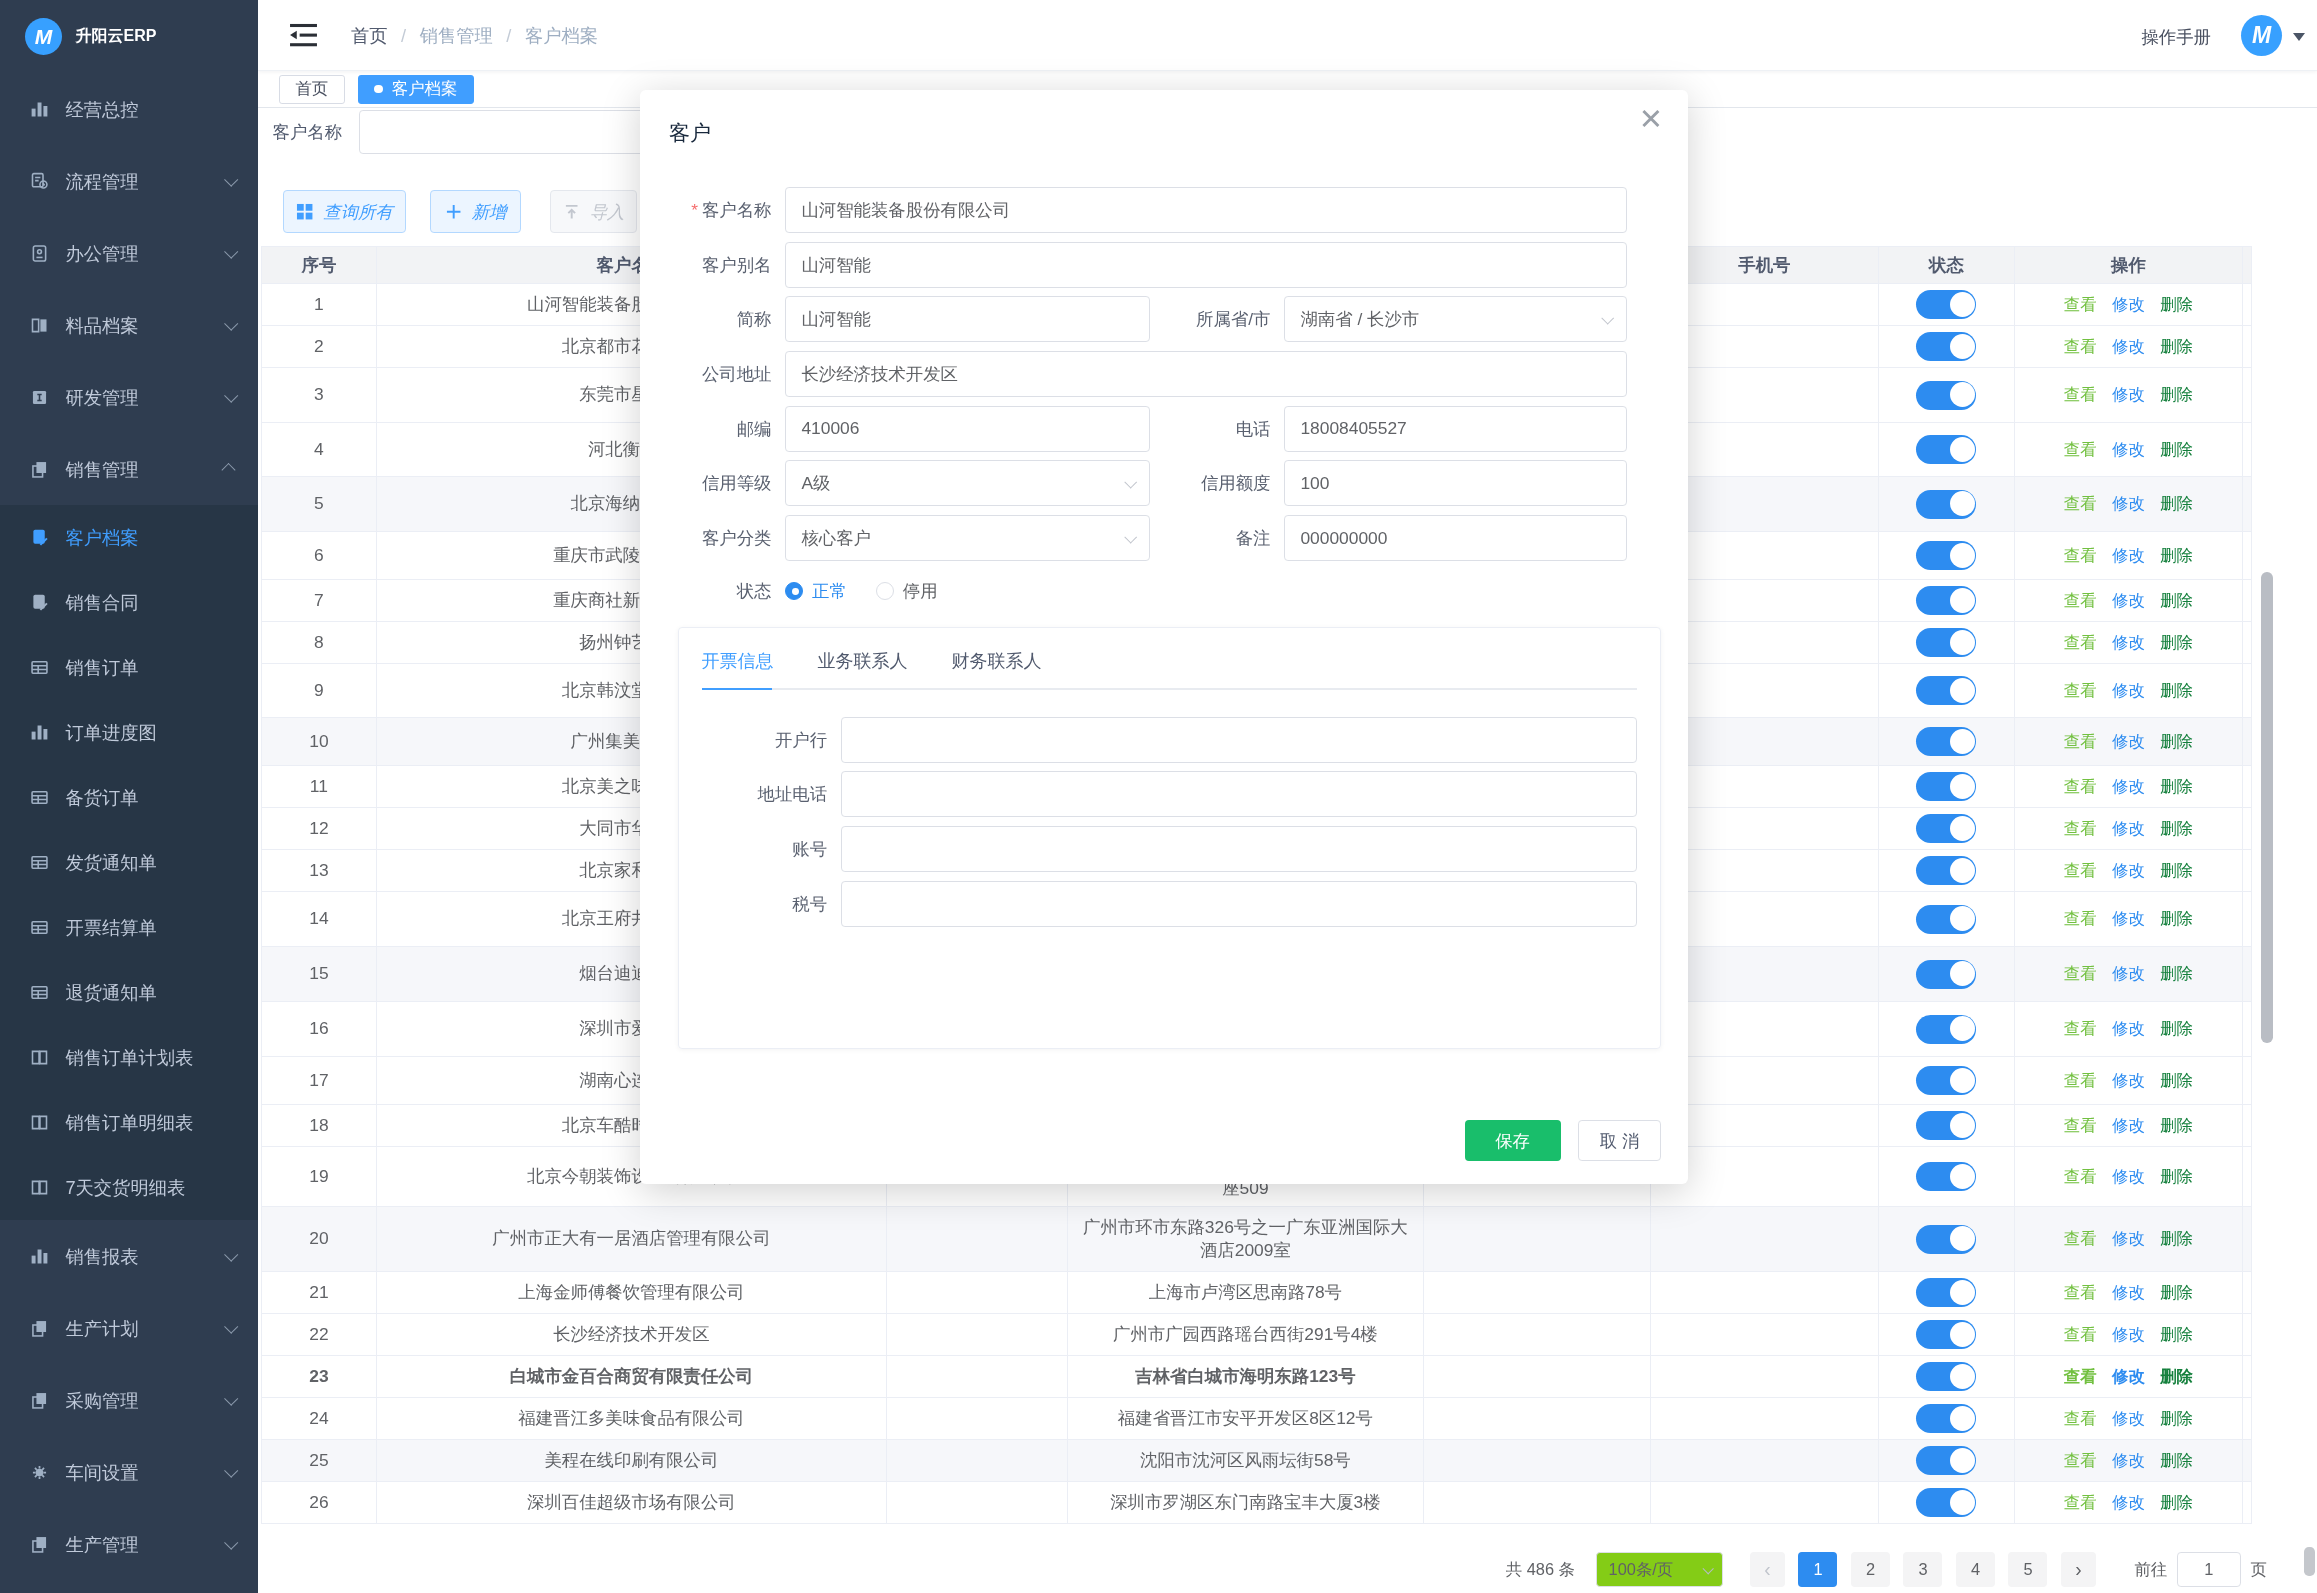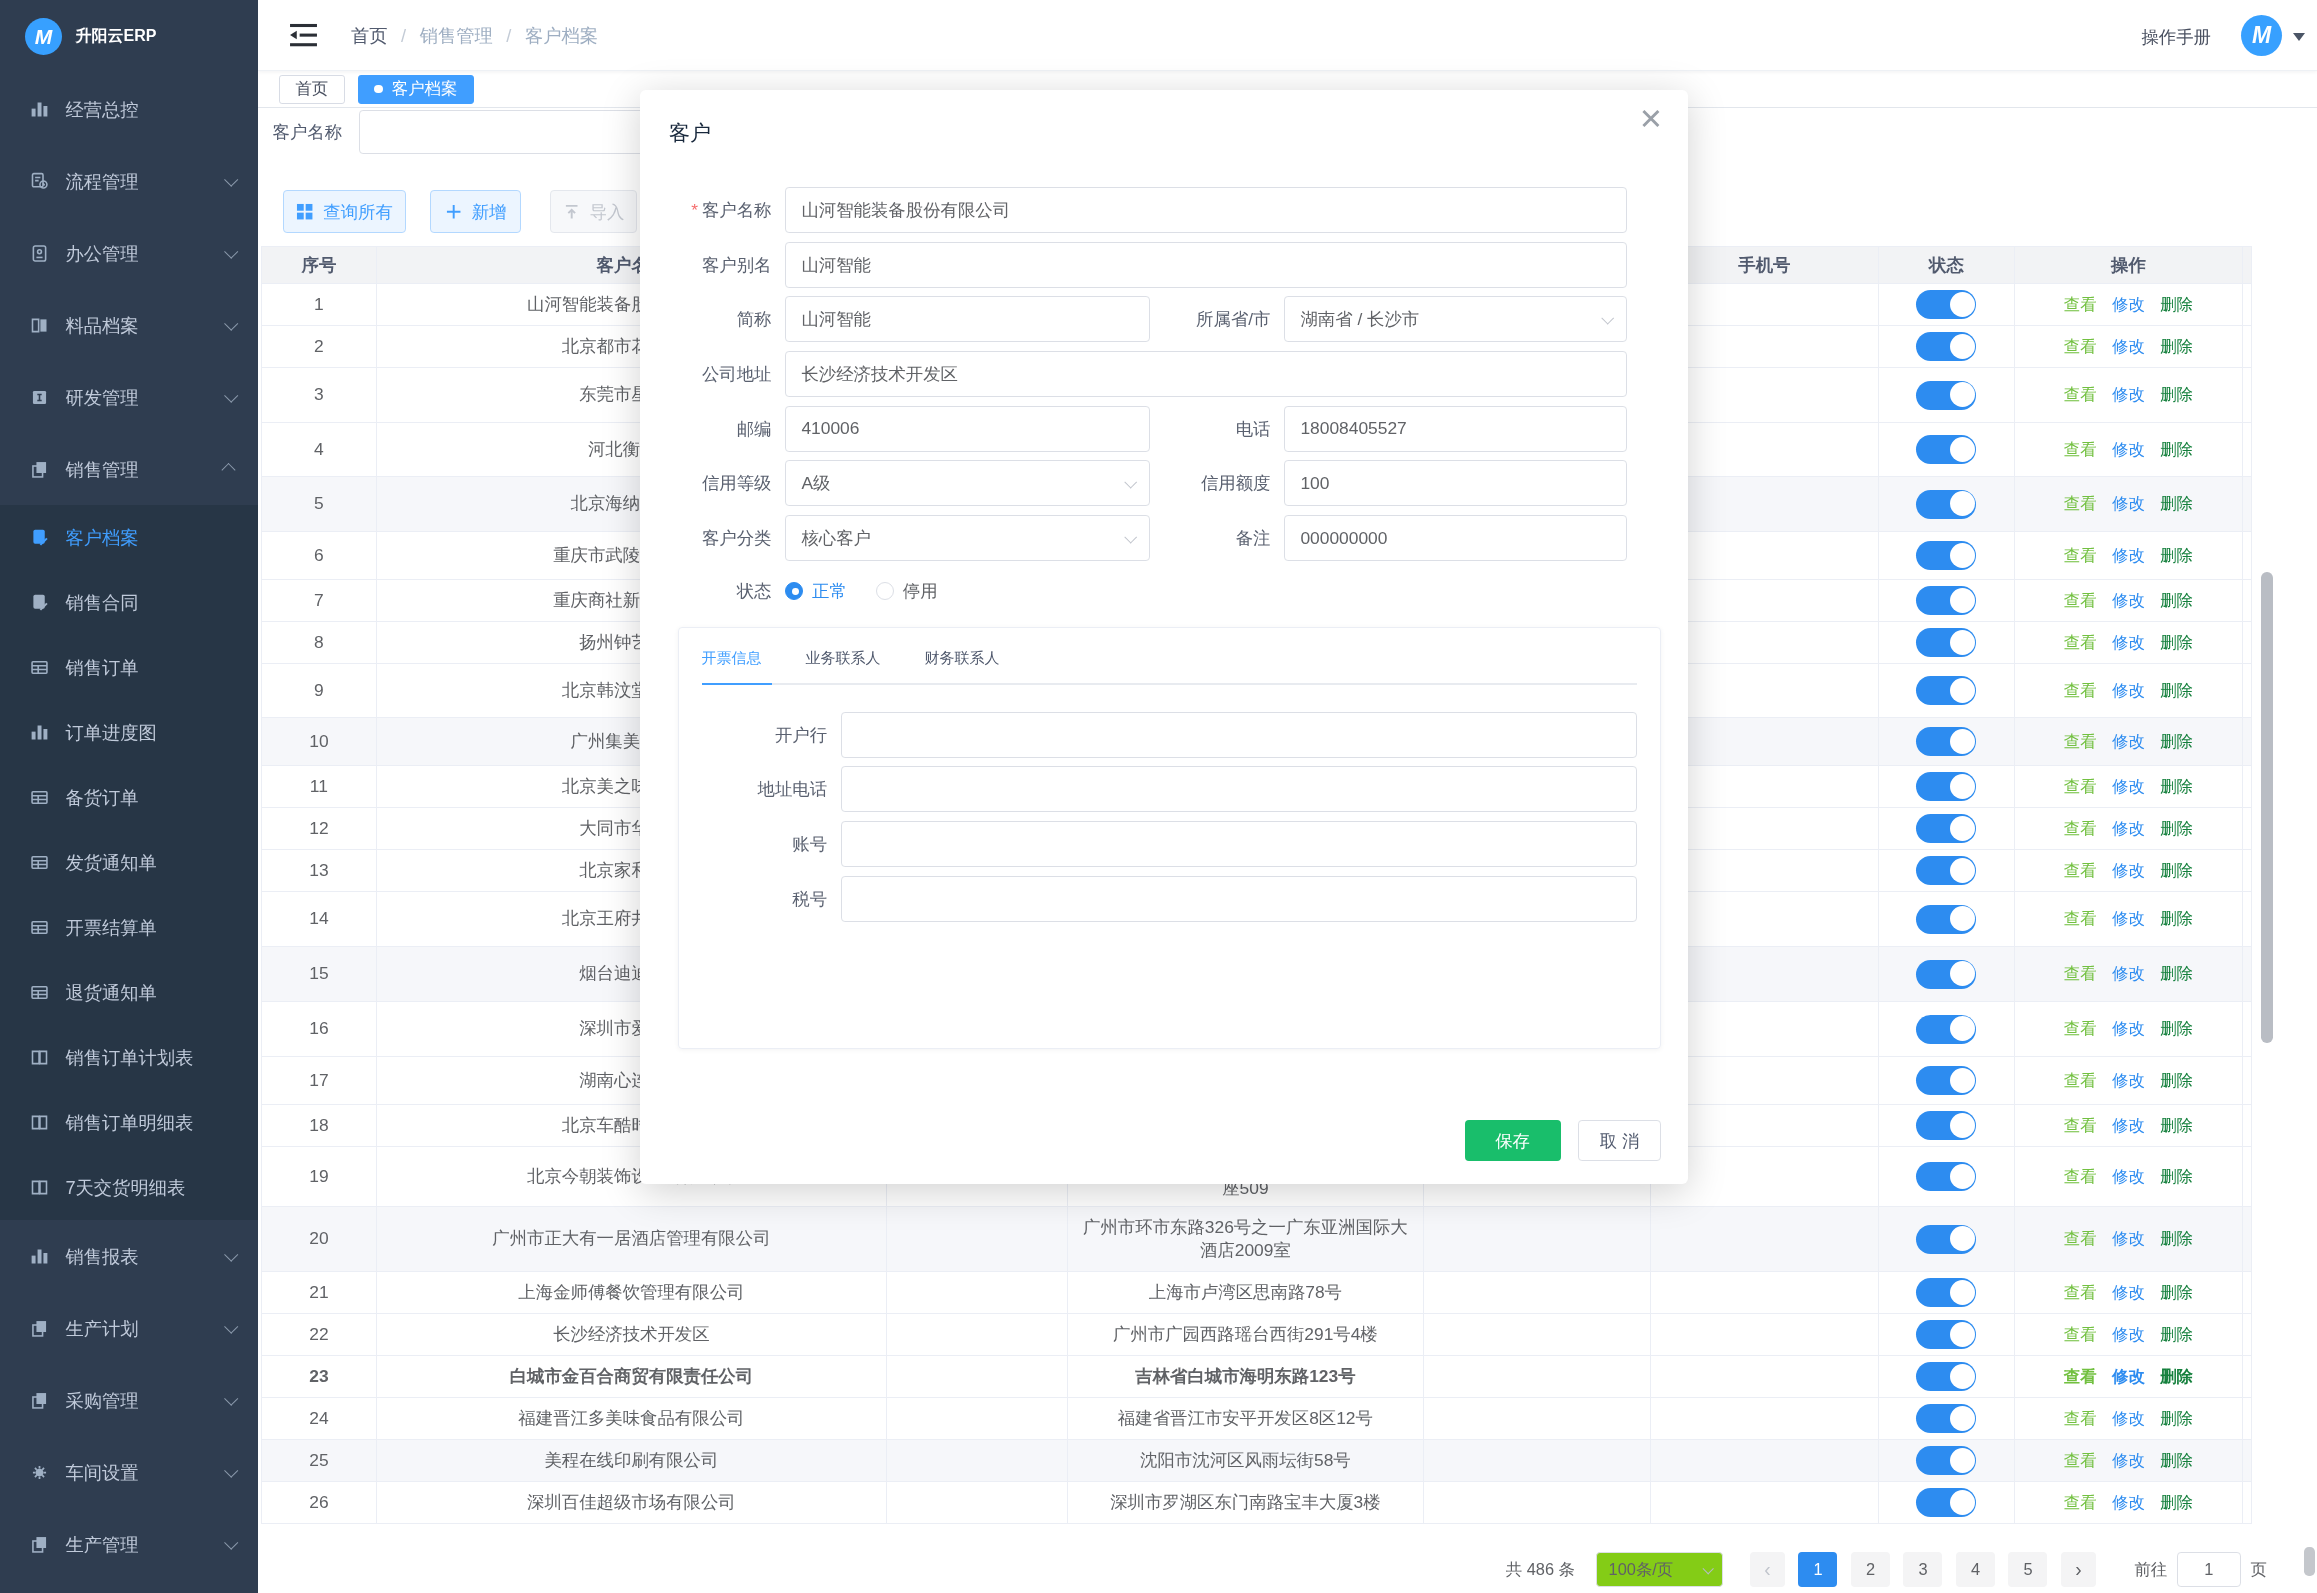--- a/index.html
+++ b/index.html
@@ -37,21 +37,21 @@
 
   .tabbar { position:absolute; top:71px; left:0; right:0; height:37px; background:#fff; border-bottom:1px solid #e2e6ec; display:flex; align-items:center; gap:13.5px; padding-left:21px; z-index:2; }
   .tab { height:29px; padding:0 15.4px; display:flex; align-items:center; gap:8.7px; border:1px solid #d8dce5; background:#fff; color:#495060; font-size:16.4px; border-radius:2.9px; cursor:pointer; }
   .tab.active { background:#409eff; border-color:#409eff; color:#fff; }
   .tab-dot { width:8.7px; height:8.7px; border-radius:50%; background:#fff; }
 
   .search-row { position:absolute; top:110px; left:14.5px; height:44px; display:flex; align-items:center; gap:17.4px; }
   .search-label { font-size:17.4px; color:#515a6e; }
   .search-input { width:332px; height:44px; border:1px solid #dcdfe6; border-radius:3.9px; font-size:17.4px; padding:0 13.5px; color:#606266; }
 
-  .toolbar { position:absolute; top:190px; left:25px; display:flex; align-items:center; }
+  .toolbar { position:absolute; top:190px; left:25px; display:flex; align-items:center;font-style:italic; }
   .tb-btn { height:43px; display:flex; align-items:center; justify-content:center; gap:9.7px; border-radius:3.9px; font-size:17.4px; cursor:pointer; }
   .btn-query { width:123px; background:#ecf5ff; border:1px solid #b3d8ff; color:#409eff; }
   .btn-add { width:91px; margin-left:24px; background:#ecf5ff; border:1px solid #b3d8ff; color:#409eff; }
   .btn-import { width:87px; margin-left:29px; background:#f7f8fa; border:1px solid #e4e7ed; color:#c3c7cf; cursor:not-allowed; }
   .tb-ico svg { display:block; }
 
   
   .table-wrap { position:absolute; top:246px; left:2.9px; width:1989px; }
   table.grid { border-collapse:collapse; table-layout:fixed; width:1989px; font-size:17.4px; color:#606266; }
   table.grid th { height:37px; background:#f2f3f5; color:#515a6e; font-weight:bold; border:1px solid #ebeef5; font-size:17.4px; }
@@ -95,21 +95,21 @@
   .f-select { position:relative; display:flex; align-items:center; cursor:pointer; }
   .f-select .chev { position:absolute; right:15.4px; border-color:#c0c4cc; width:8.7px; height:8.7px; }
   .radio-row { height:42px; margin-bottom:15.4px; display:flex; align-items:center; }
   .radio { display:flex; align-items:center; gap:8.7px; margin-right:29px; cursor:pointer; font-size:17.4px; }
   .r-dot { width:18.3px; height:18.3px; border-radius:50%; border:1px solid #dcdfe6; position:relative; background:#fff; flex:none; }
   .radio.checked .r-dot { background:#2d8cf0; border-color:#2d8cf0; }
   .radio.checked .r-dot::after { content:""; position:absolute; left:5.8px; top:5.8px; width:6.8px; height:6.8px; border-radius:50%; background:#fff; }
   .radio.checked { color:#2d8cf0; }
   .radio.unchecked { color:#606266; }
   .m-card { margin-left:10.6px; width:983px; height:422px; border:1px solid #ebeef5; border-radius:3.9px; box-shadow:0 1px 5.8px rgba(0,0,0,.05); padding:21px 23px 0 23px; }
-  .m-tabs { display:flex; gap:44px; font-size:15px; color:#515a6e; padding-bottom:14.5px; }
+  .m-tabs { display:flex; gap:44px; font-size:18px; color:#515a6e; padding-bottom:14.5px; }
   .m-tab { cursor:pointer; }
   .m-tab.active { color:#409eff; }
   .m-tabs-track { height:1.9px; background:#e8ebf0; position:relative; margin-bottom:27px; }
   .m-tabs-track .seg { position:absolute; left:0; top:0; width:70px; height:1.9px; background:#409eff; }
   .c-row { display:flex; align-items:center; margin-bottom:8.7px; height:46px; }
   .c-label { width:139px; padding-right:13.5px; text-align:right; font-size:17.4px; color:#5a6170; flex:none; }
   .c-input { width:799px; height:46px; border:1px solid #dcdfe6; border-radius:3.9px; padding:0 15.4px; font-size:17.4px; color:#606266; }
   .m-footer { position:absolute; right:27px; bottom:23px; display:flex; gap:17.4px; }
   .btn-save { width:96px; height:41px; background:#19be6b; color:#fff; border:none; border-radius:3.9px; font-size:17.4px; cursor:pointer; }
   .btn-cancel { width:83px; height:41px; background:#fff; color:#515a6e; border:1px solid #dcdfe6; border-radius:3.9px; font-size:17.4px; cursor:pointer; }

